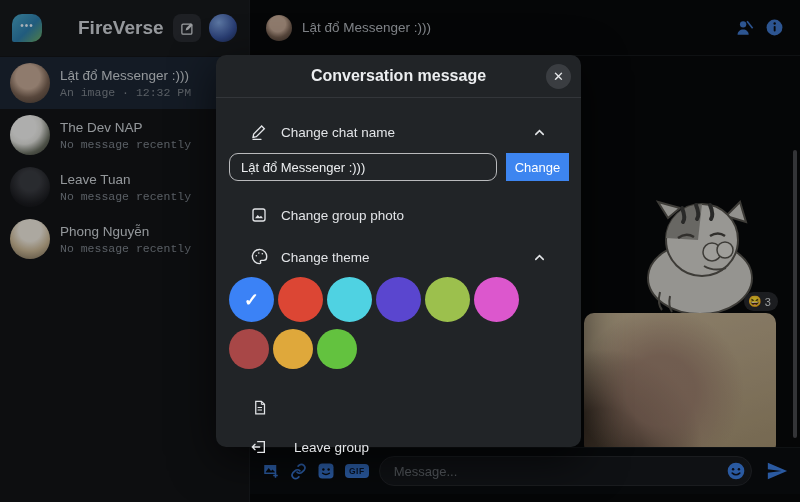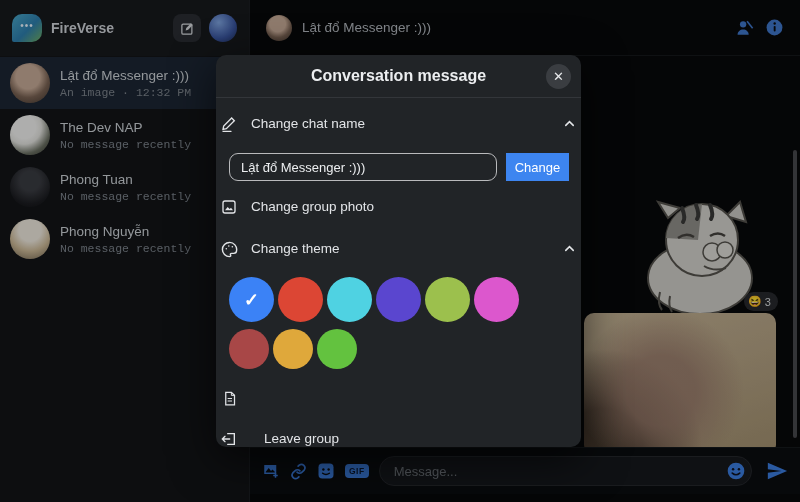--- a/index.html
+++ b/index.html
@@ -11,21 +11,21 @@
   }
   
   .sidebar { position:absolute; left:0; top:0; width:250px; height:502px; background:#121417; border-right:1px solid #1b1e22; }
   .sidebar-header { height:56px; display:flex; align-items:center; padding:0 12px; background:#17191d; }
   .logo {
     width:30px; height:28px; border-radius:10px 10px 10px 2px;
     background:linear-gradient(135deg,#4aa8c9 0%,#2e7fae 55%,#6fae62 100%);
     display:flex; align-items:center; justify-content:center; margin-right:9px;
   }
   .logo-dots { color:#eaf6ff; font-size:10px; letter-spacing:1px; line-height:0; margin-top:-4px; }
-  .app-title { font-size:14px; font-weight:700; color:#cfd3d8; flex:1; }
+  .app-title { font-size:19px; font-weight:700; color:#cfd3d8; flex:1;margin-left:27px; }
   .compose-btn { width:28px; height:28px; border-radius:8px; background:#2a2d32; display:flex; align-items:center; justify-content:center; margin-right:8px; cursor:pointer; }
   .compose-btn svg { stroke:#d8dbdf; }
   .header-avatar { width:28px; height:28px; border-radius:50%; background:radial-gradient(circle at 35% 30%,#7fa4e0,#3a56a0 60%,#1d2c55); cursor:pointer; }
   .conv-list { position:absolute; top:57px; left:0; right:0; }
   .conv-item { height:52px; display:flex; align-items:center; padding:0 10px; cursor:pointer; }
   .conv-item.selected { background:#1c2634; }
   .conv-avatar { width:40px; height:40px; border-radius:50%; flex:0 0 40px; margin-right:10px; }
   .av-zuck  { background:radial-gradient(circle at 45% 35%,#c7ab97 0 35%,#7a6354 60%,#3e332b 100%); }
   .av-panda { background:radial-gradient(circle at 35% 30%,#f2f2f0 0 30%,#e3e3df 45%,#6a6f62 70%,#2e2f2a 100%); }
   .av-dark  { background:radial-gradient(circle at 50% 35%,#3a3c42 0 30%,#1b1c20 70%,#0e0f12 100%); }
@@ -75,21 +75,21 @@
     position:absolute; left:216px; top:55px; width:365px; height:392px;
     background:#212427; border-radius:10px; box-shadow:0 12px 45px rgba(0,0,0,.65);
   }
   .modal-header { position:relative; height:43px; display:flex; align-items:center; justify-content:center; border-bottom:1px solid #33363a; }
   .modal-title { font-size:16px; font-weight:700; color:#eceef0; }
   .modal-close {
     position:absolute; right:10px; top:9px; width:25px; height:25px; border-radius:50%;
     background:#3a3d41; color:#e8eaec; display:flex; align-items:center; justify-content:center;
     font-size:13px; cursor:pointer;
   }
-  .modal-row { display:flex; align-items:flex-start; padding:0 4px; height:24px; margin-top:18px; cursor:pointer; }
+  .modal-row { display:flex; align-items:flex-end; padding:0 34px; height:24px; margin-top:18px; cursor:pointer; }
   .modal-row .row-icon { width:18px; display:flex; justify-content:center; margin-right:13px; }
   .modal-row .row-label { font-size:13.5px; color:#e2e4e7; flex:1; }
   .modal-row .chevron { display:flex; cursor:pointer; }
   .name-edit-row { display:flex; align-items:center; padding:0 12px 0 13px; margin-top:13px; gap:9px; }
   .name-input {
     flex:1; height:28px; border-radius:9px; border:1px solid #b9babc; background:transparent;
     color:#eceef0; font-size:13px; padding:0 11px; outline:none; font-family:"Liberation Sans", sans-serif;
   }
   .change-btn {
     width:63px; height:28px; border-radius:0; border:none; background:#3d85f0; color:#fff;
@@ -139,21 +139,21 @@
       <div class="conv-item">
         <div class="conv-avatar av-panda"></div>
         <div class="conv-texts">
           <div class="conv-name">The Dev NAP</div>
           <div class="conv-preview">No message recently</div>
         </div>
       </div>
       <div class="conv-item">
         <div class="conv-avatar av-dark"></div>
         <div class="conv-texts">
-          <div class="conv-name">Phong Tuan</div>
+          <div class="conv-name">Leave Tuan</div>
           <div class="conv-preview">No message recently</div>
         </div>
       </div>
       <div class="conv-item">
         <div class="conv-avatar av-anime"></div>
         <div class="conv-texts">
           <div class="conv-name">Phong Nguyễn</div>
           <div class="conv-preview">No message recently</div>
         </div>
       </div>

